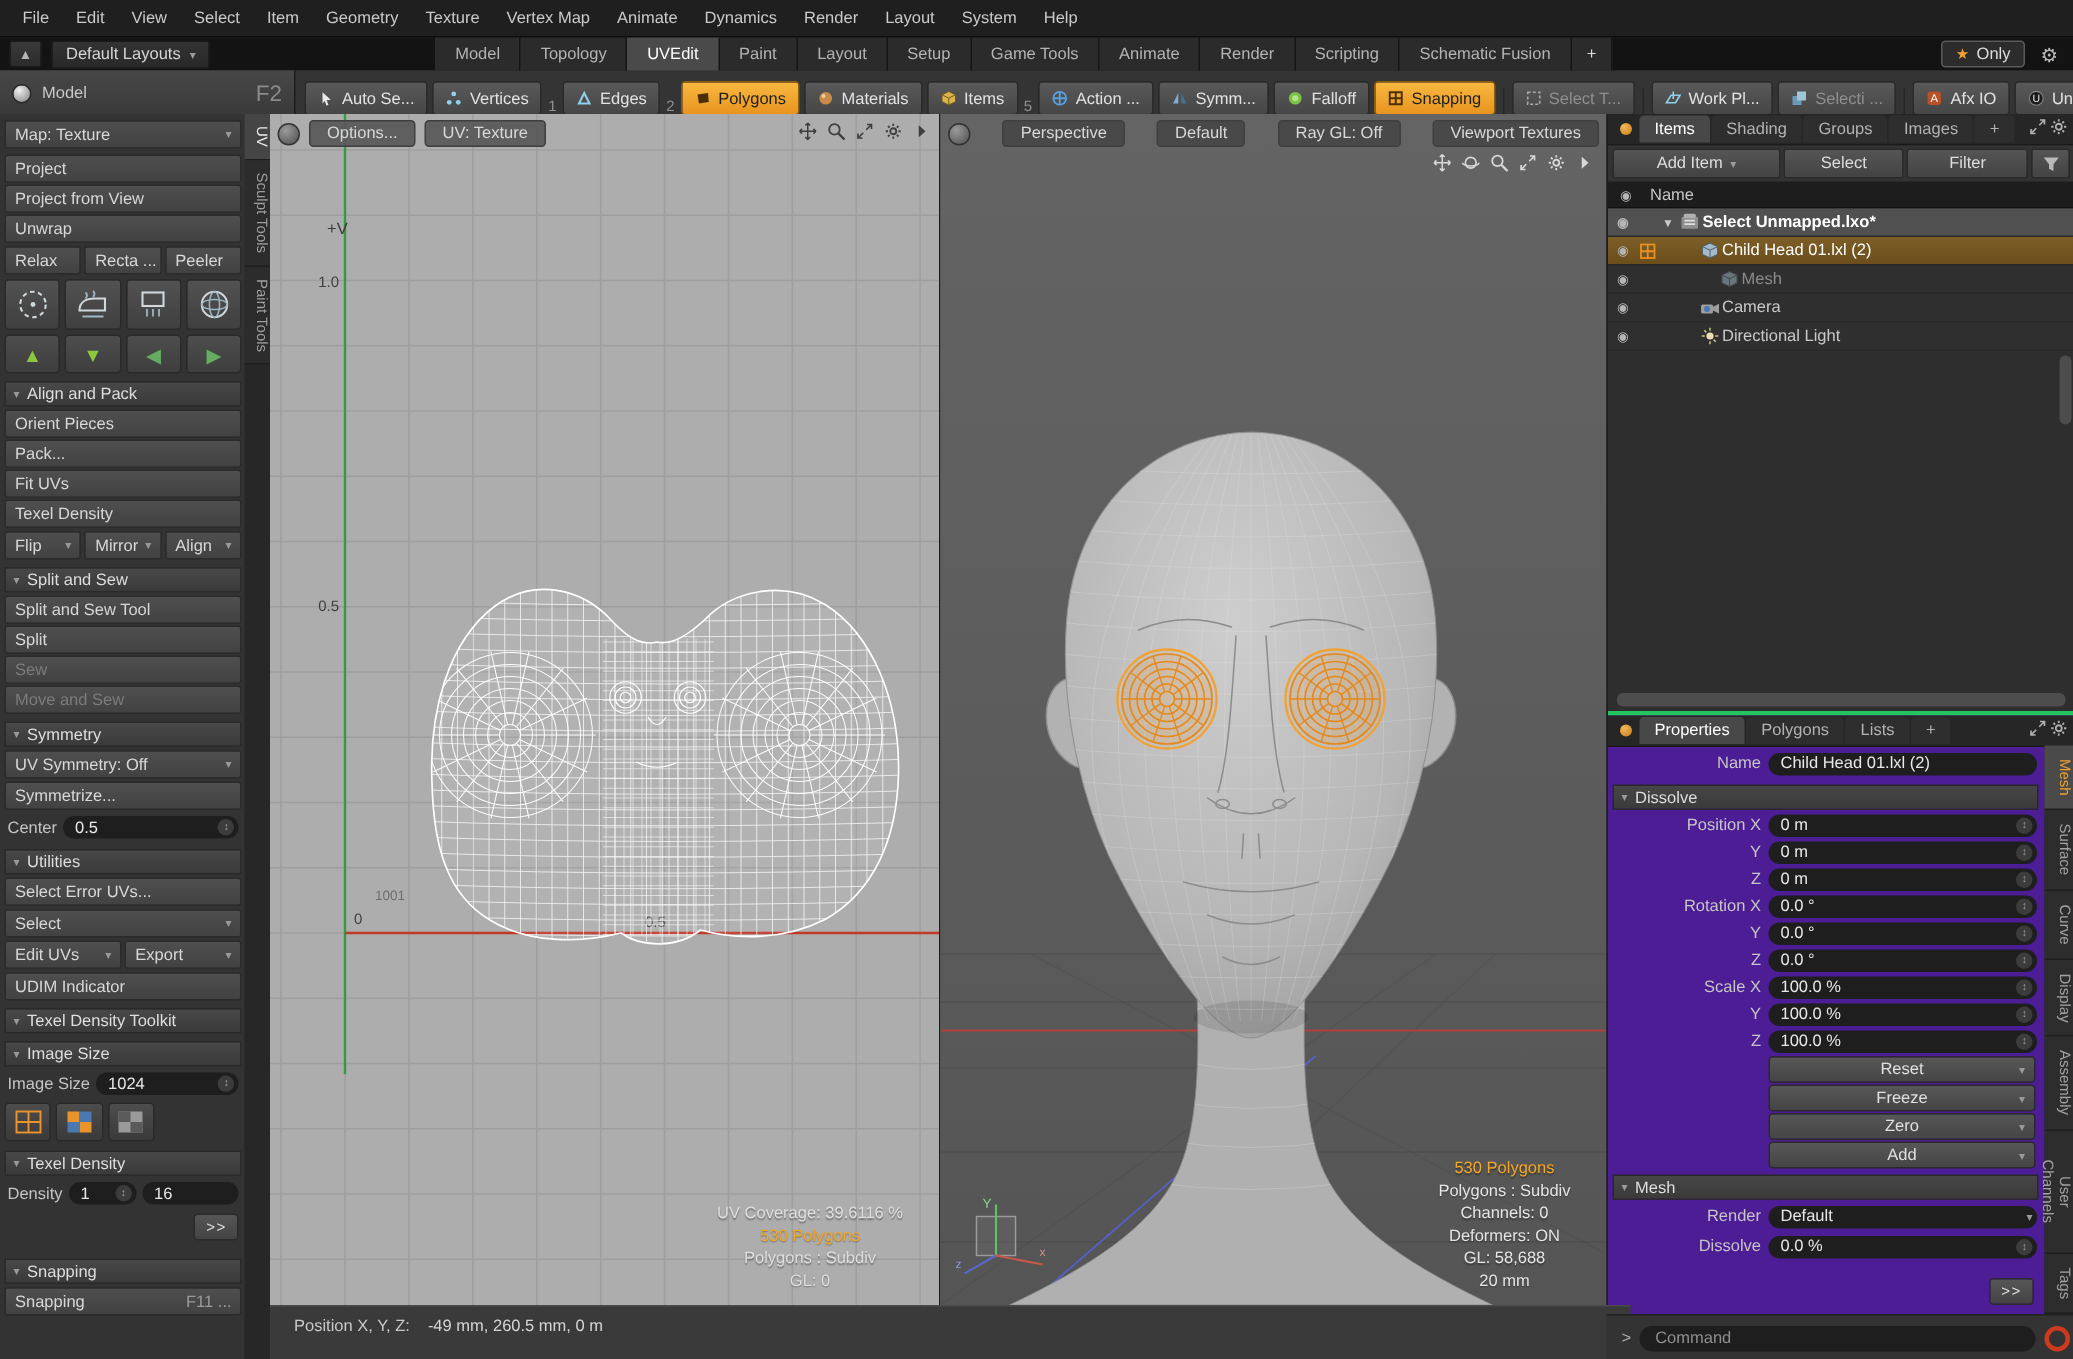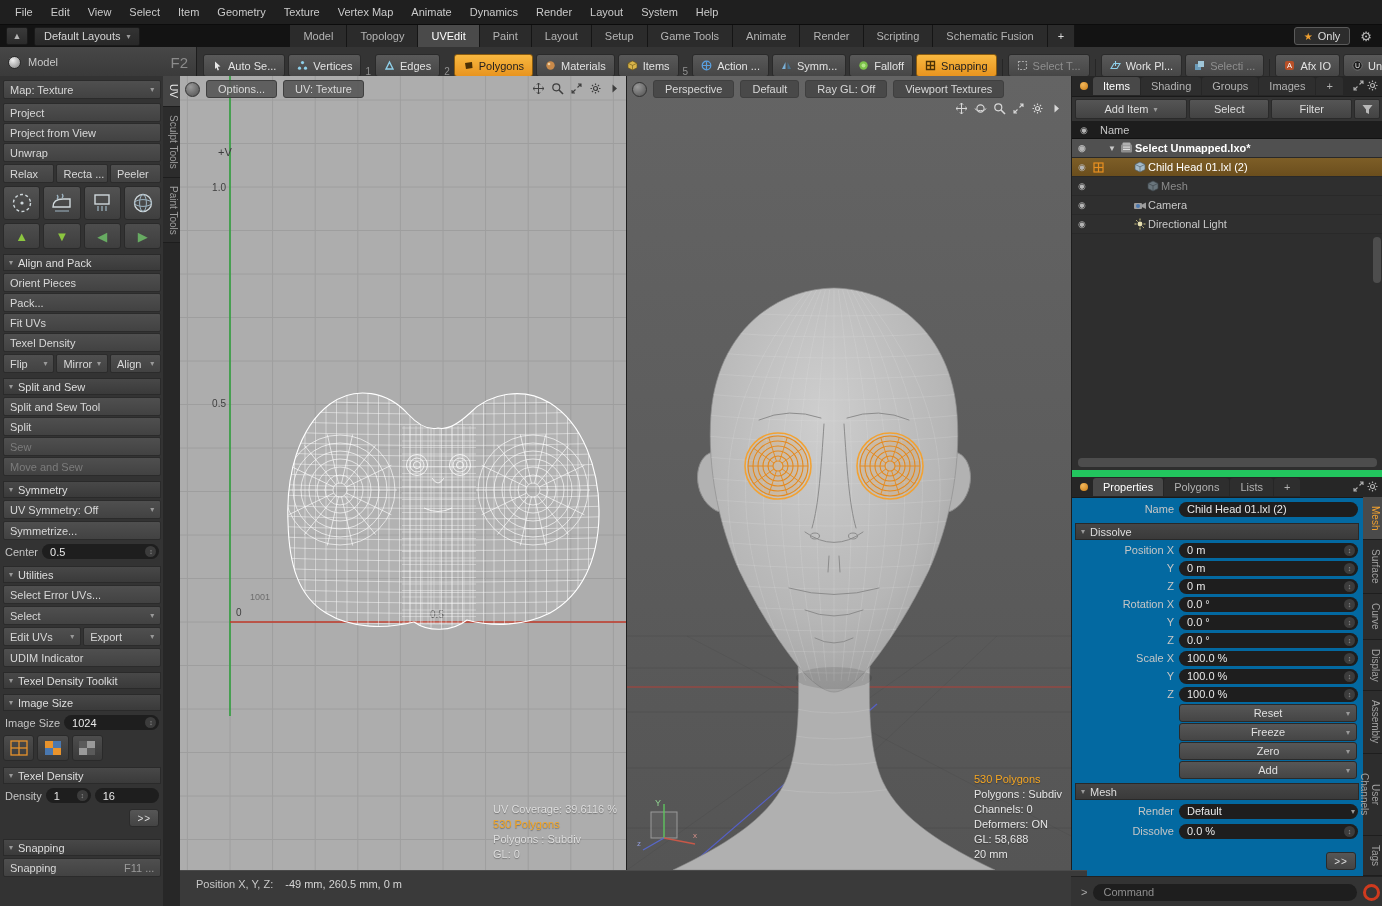--- a/index.html
+++ b/index.html
@@ -60,21 +60,21 @@
   .keytxt{margin-left:auto;color:#9b9b9b}
   
   .uv-vp{position:absolute;left:180px;top:76px;width:446px;height:794px;background:#adadad;overflow:hidden;border-right:1px solid #1f1f1f}
   .vp3d{position:absolute;left:627px;top:76px;width:444px;height:794px;background:#5d5d5d;overflow:hidden}
   .vp-tabs{position:absolute;top:4px;left:5px;right:5px;display:flex;align-items:center;gap:6px;z-index:3}
   .vp-tab{background:rgba(88,88,88,.92);color:#d8d8d8;border:1px solid #3f3f3f;border-radius:3px;padding:2px 11px;white-space:nowrap}
   .vp3d .vp-tab{background:rgba(70,70,70,.92)}
   .preset-dot{width:13px;height:13px;border-radius:50%;background:radial-gradient(circle at 35% 30%,#9a9a9a,#4e4e4e);border:1px solid #333;flex:none}
   .vp-icons{display:flex;gap:6px;align-items:center;margin-left:auto}
   .vp-icons2{position:absolute;top:26px;right:8px;display:flex;gap:6px;z-index:3}
-  .vp-stats{position:absolute;right:9px;bottom:8px;text-align:left;line-height:15px;z-index:2}
+  .vp-stats{position:absolute;right:24px;bottom:8px;text-align:center;line-height:15px;z-index:2}
   .vp-stats .stat{color:#e6e6e6;text-shadow:0 1px 1px rgba(0,0,0,.35)}
   .uv-vp .vp-stats .stat{color:#dedede}
   .vp-stats .stat.accent{color:#f5a623}
   .gizmo{position:absolute;left:8px;bottom:16px;z-index:2}
   
   .right-panel{position:absolute;left:1071px;top:76px;width:311px;height:800px;background:#333;display:flex;flex-direction:column;border-left:1px solid #1d1d1d}
   .rp-tabs{height:20px;flex:none;display:flex;align-items:center;background:#262626;border-bottom:1px solid #1a1a1a;padding:0 4px;gap:1px}
   .tabdot{width:8px;height:8px;border-radius:50%;background:radial-gradient(circle at 35% 30%,#f3b75a,#c97d18);margin:0 4px;flex:none}
   .rp-tab{padding:3px 10px;color:#b2b2b2;background:#2e2e2e;border-radius:3px 3px 0 0;white-space:nowrap}
   .rp-tab.active{background:#484848;color:#fff}
@@ -89,21 +89,21 @@
   .eye{width:16px;flex:none;text-align:center;color:#b5b5b5;font-size:9px}
   .col2{width:16px;flex:none;display:flex;justify-content:center}
   .ind{flex:none}
   .caret{width:12px;flex:none;color:#c9c9c9;font-size:8px;text-align:center}
   .trowicon{width:17px;flex:none;display:flex;justify-content:center;align-items:center}
   .tlabel{white-space:nowrap;overflow:hidden}
   .tlabel.dim{color:#8b8b8b}
   .tree-empty{flex:1;background:#2e2e2e;display:flex;flex-direction:column;justify-content:flex-end;position:relative}
   .hscroll{height:9px;background:#4d4d4d;border-radius:4px;margin:3px 6px}
   .vthumb{position:absolute;right:2px;top:3px;width:8px;height:46px;background:#4d4d4d;border-radius:4px}
-  .props{height:399px;flex:none;background:#0369a1;position:relative;display:flex;flex-direction:column;border-top:7px solid #22c55e}
+  .props{height:399px;flex:none;background:#4c1d95;position:relative;display:flex;flex-direction:column;border-top:3px solid #22c55e}
   .props-content{flex:1;display:flex;flex-direction:column;margin-right:21px;overflow:hidden;padding-bottom:2px}
   .side-tabs{position:absolute;right:0;top:20px;bottom:0;width:20px;background:#282828;display:flex;flex-direction:column}
   .stab{writing-mode:vertical-rl;padding:9px 2px;background:#2d2d2d;border-bottom:1px solid #1e1e1e;color:#a2a2a2;font-size:10px;text-align:center}
   .stab.active{background:#4a4a4a;color:#f0a030}
   .prow{display:flex;align-items:center;height:18px;flex:none;padding:0 4px;gap:5px}
   .plabel{width:98px;flex:none;text-align:right;color:#c6c6c6;white-space:nowrap}
   .psec{height:15px;flex:none;margin:3px 3px 1px 3px;background:linear-gradient(#464646,#3a3a3a);border:1px solid #292929;display:flex;align-items:center;gap:5px;padding:0 5px;color:#dedede}
   .pbtn{height:16px;flex:none;margin:1px 5px 1px 107px;background:linear-gradient(#575757,#454545);border:1px solid #2a2a2a;border-radius:3px;display:flex;align-items:center;justify-content:center;position:relative;color:#e0e0e0}
   .pbtn .dd{position:absolute;right:6px}
   .props .morebtn{margin:auto 6px 4px auto}
@@ -751,21 +751,21 @@
       </svg>
     <div class="vp-stats" id="uv-stats">
         <div class="stat">UV Coverage: 39.6116 %</div>
         <div class="stat accent">530 Polygons</div>
         <div class="stat">Polygons : Subdiv</div>
         <div class="stat">GL: 0</div>
       </div>
   </div>
 
   <div class="vp3d">
-    <div class="vp-tabs" style="" id="vp3d-tabs">
+    <div class="vp-tabs" style="justify-content:space-between" id="vp3d-tabs">
         <div class="preset-dot"></div>
         <div class="vp-tab">Perspective</div>
         <div class="vp-tab">Default</div>
         <div class="vp-tab">Ray GL: Off</div>
         <div class="vp-tab">Viewport Textures</div>
       </div>
     <div class="vp-icons2" id="vp3d-icons">
         <span><svg width="13" height="13" viewBox="0 0 13 13">
             <path d="M6.5 1 V12 M1 6.5 H12 M6.5 1 L4.9 2.7 M6.5 1 L8.1 2.7 M6.5 12 L4.9 10.3 M6.5 12 L8.1 10.3 M1 6.5 L2.7 4.9 M1 6.5 L2.7 8.1 M12 6.5 L10.3 4.9 M12 6.5 L10.3 8.1" stroke="#d8d8d8" fill="none" stroke-width="1"></path>
           </svg></span>

